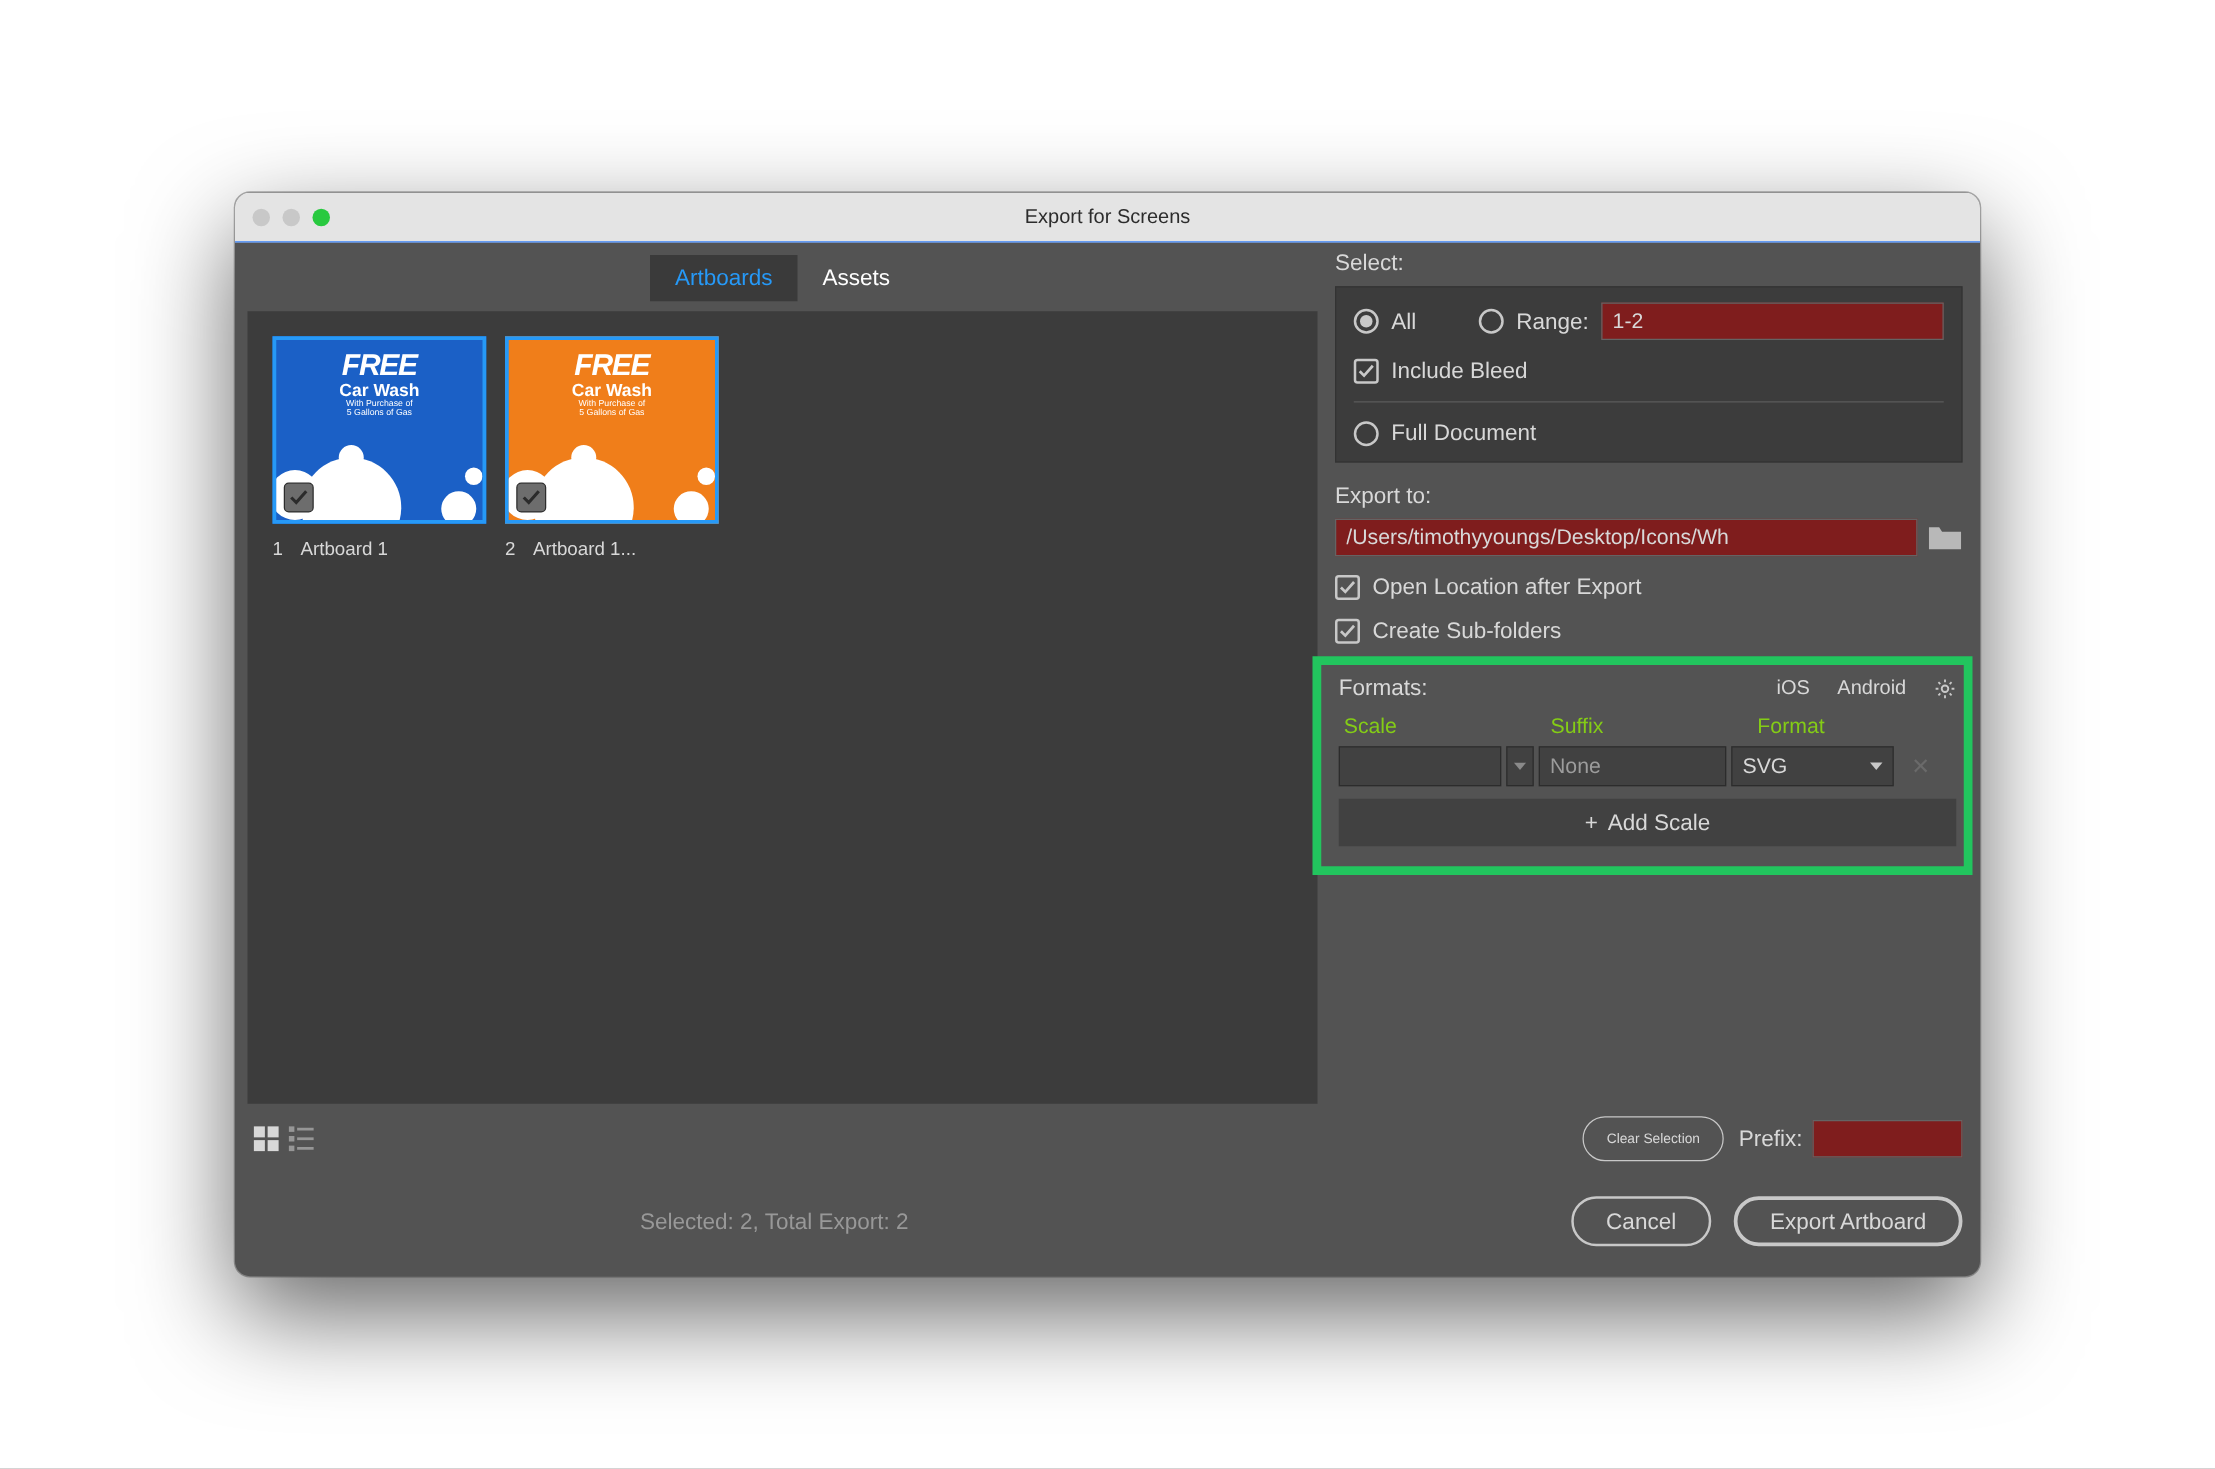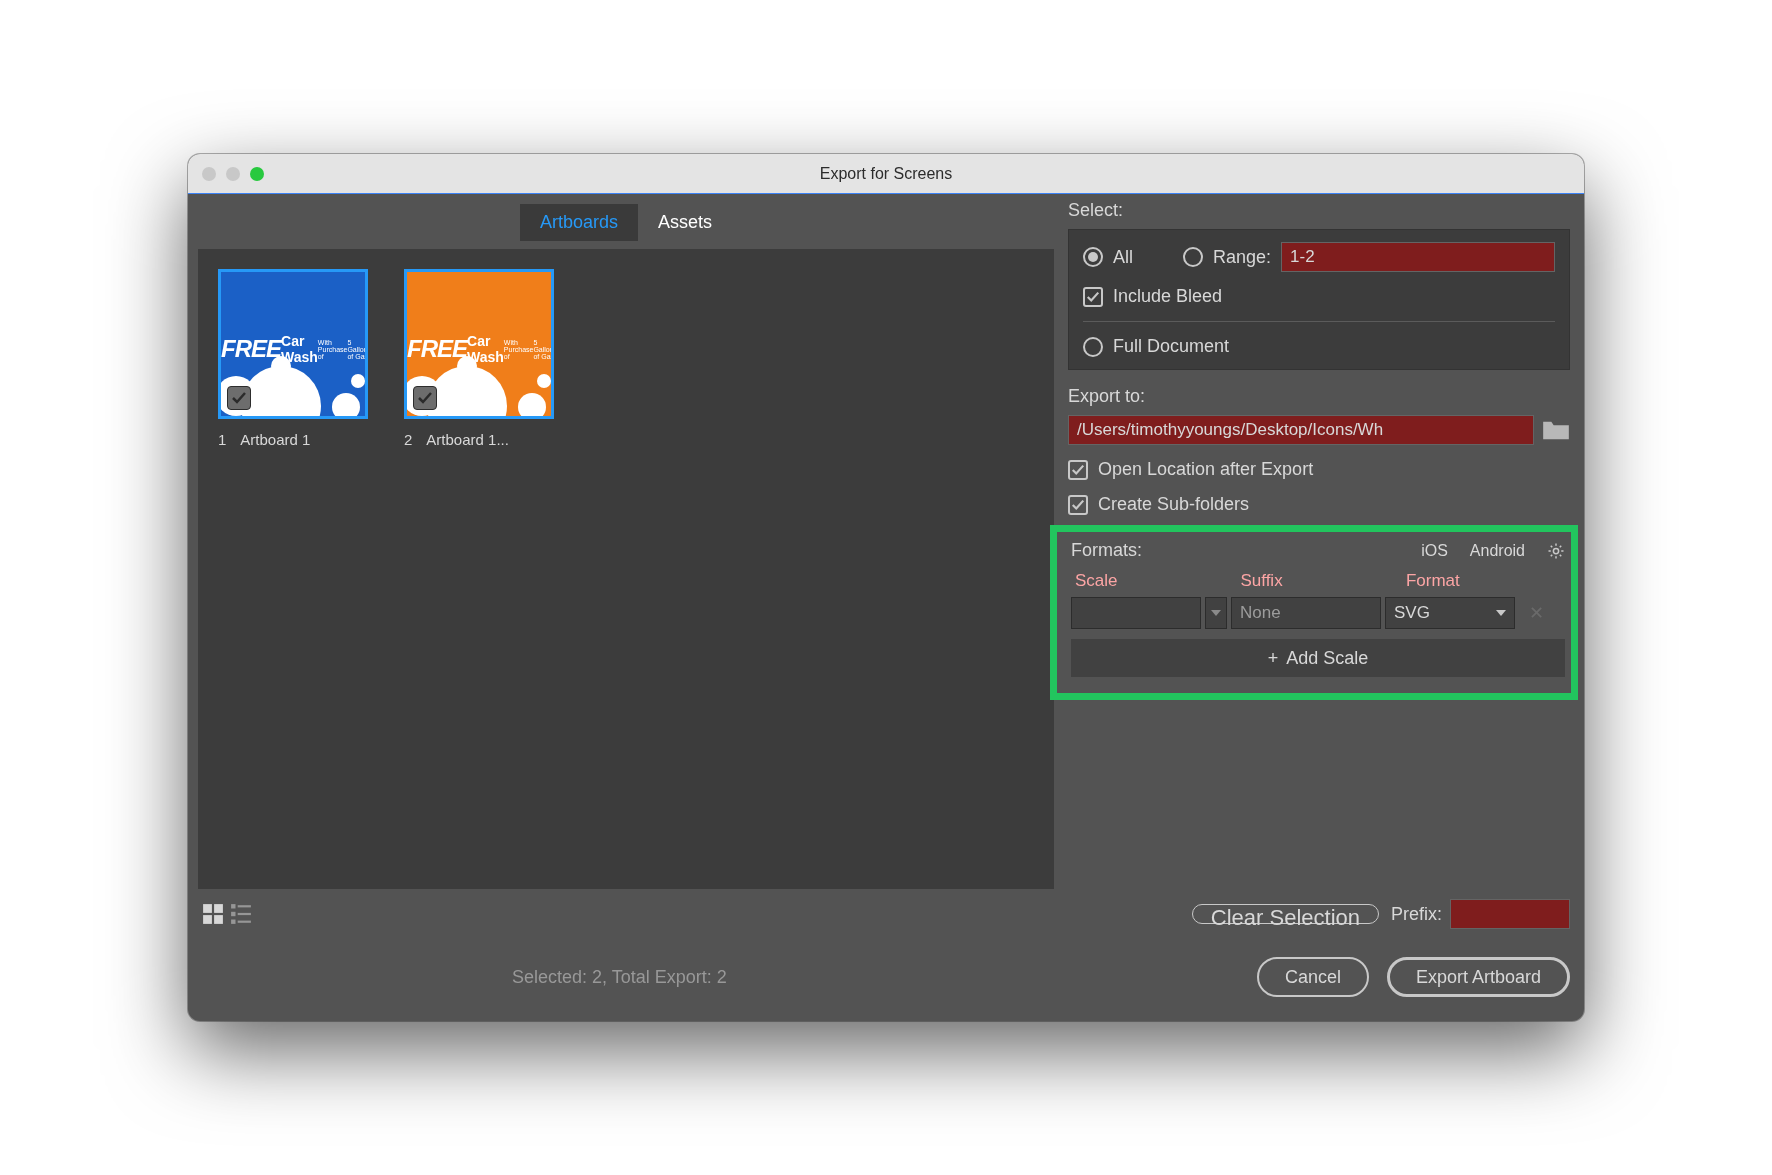--- a/index.html
+++ b/index.html
@@ -93,26 +93,26 @@
     flex-wrap: wrap;
     gap: 36px;
     padding: 20px;
   }
   .artboard-item {
     width: 150px;
     text-align: left;
     cursor: pointer;
   }
   .artboard-thumb {
-    width: 150px;
+    width: 171px;
     height: 150px;
     border: 3px solid #2699f7;
     position: relative;
     display:flex;
-    flex-direction: row;
+    flex-direction: column;
     align-items: center;
     padding-top: 10px;
     overflow: hidden;
   }
   .thumb-checkbox {
     width: 24px;
     height: 24px;
     background: #6d6d6d;
     border: 1px solid #2d2d2d;
     border-radius: 4px;
@@ -193,21 +193,21 @@
     display:flex;
     align-items:center;
     color:#d8d8d8;
     font-size:18px;
     justify-content:space-between;
     margin-bottom:10px;
   }
   .formats-header .presets { display:flex;gap:22px;align-items:center;font-size:16px;}
   .gear-icon { width:18px;height:18px;stroke:#c8c8c8;fill:none;cursor:pointer;}
   .formats-table-head {
-    display:flex;color:#fca5a5;font-size:17px;padding:0 40px 6px 4px;gap:28px;
+    display:flex;color:#84cc16;font-size:17px;padding:0 40px 6px 4px;gap:28px;
   }
   .fmt-col1{width:150px}
   .fmt-col2{width:150px}
   .fmt-col3{width:130px}
   .formats-row {
     display:flex;align-items:center;gap:4px;margin-bottom:10px;
   }
   .sel-box {
     background:#414141;border:1px solid #2c2c2c;height:32px;
     color:#9c9c9c;display:flex;align-items:center;padding:0 8px;font-size:17px;
@@ -225,21 +225,21 @@
     font-size:18px;gap:8px;cursor:pointer;
   }
   .footer-row1 {
     display:flex;align-items:center;gap:12px;padding:10px 14px;
   }
   .view-toggle{display:flex;gap:6px;}
   .grid-icon{width:22px;height:22px;cursor:pointer;}
   .clear-btn {
     margin-left:auto;
     background:transparent;border:1px solid #c8c8c8;color:#d8d8d8;
-    font-size:22px;border-radius:18px;height:20px;padding:0 18px;cursor:pointer;text-align:right;
+    font-size:11px;border-radius:18px;height:36px;padding:0 18px;cursor:pointer;text-align:right;
   }
   .prefix-group{display:flex;align-items:center;gap:8px;color:#d8d8d8;font-size:18px;}
   .footer-row2 {
     display:flex;align-items:center;padding:18px 14px 24px;
     justify-content:flex-end;gap:18px;
   }
   .status-text{color:#989898;font-size:18px;margin-right:auto;margin-left:310px;}
   .btn-pill {
     background:transparent;border:2px solid #c8c8c8;color:#d8d8d8;
     font-size:18px;border-radius:22px;height:40px;padding:0 26px;cursor:pointer;

